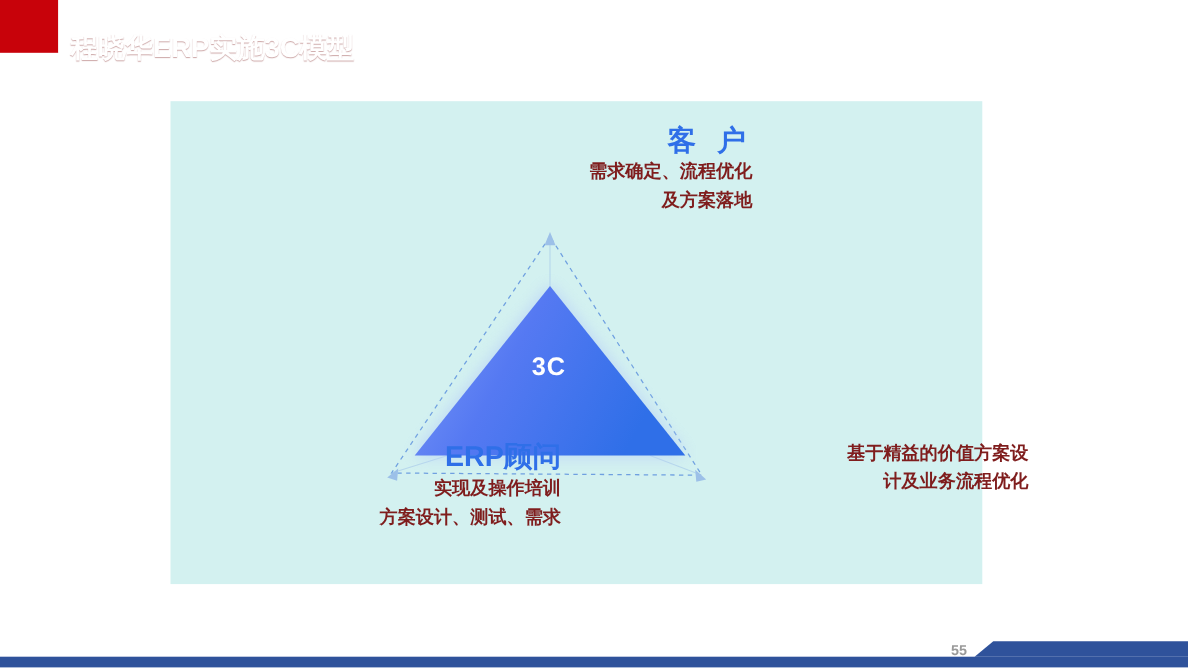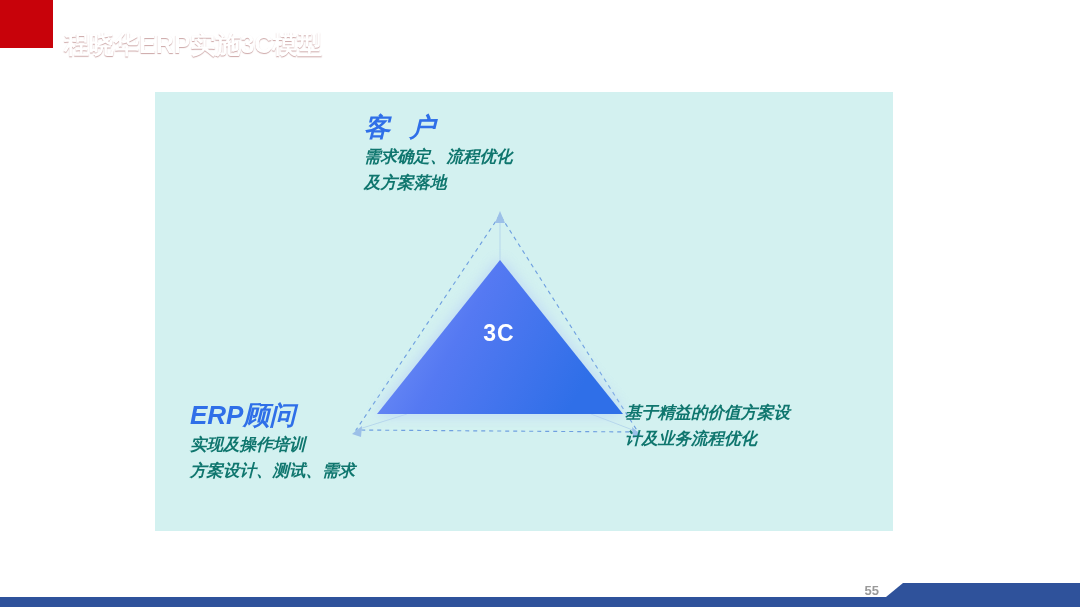--- a/index.html
+++ b/index.html
@@ -83,32 +83,31 @@
   }
   .stage-svg {
     position: absolute;
     left: 0;
     top: 0;
   }
 
   
   .node {
     position: absolute;
-    text-align: left;
-    font-style: italic;
+    text-align: right;
   }
   .node-title {
     color: #2f6fe8;
     font-weight: bold;
     font-size: 26px;
     line-height: 32px;
     white-space: nowrap;
   }
   .node-desc {
-    color: #0f766e;
+    color: #7f1d1d;
     font-weight: bold;
     font-size: 16.5px;
     line-height: 26px;
     white-space: nowrap;
   }
 
   
   .node-customer {
     left: 209px;
     top: 19px;

